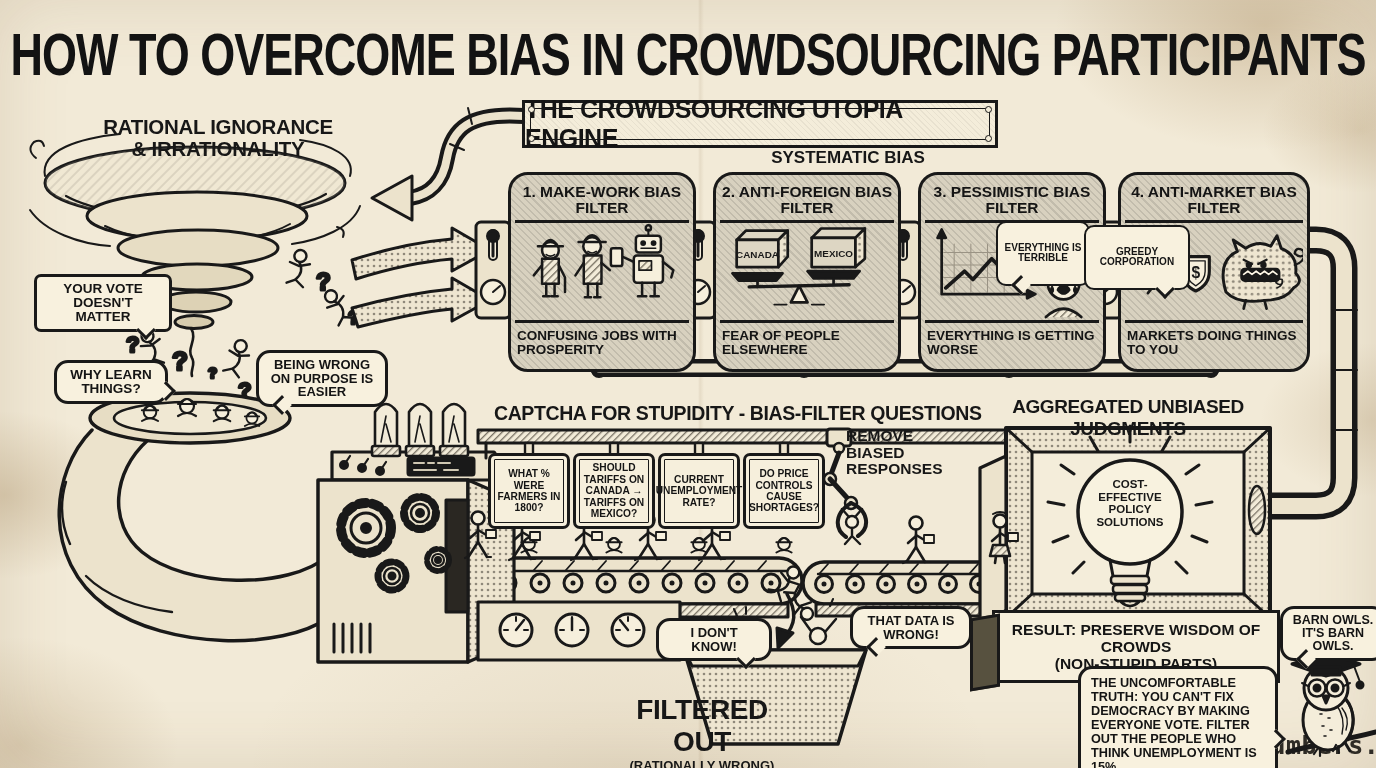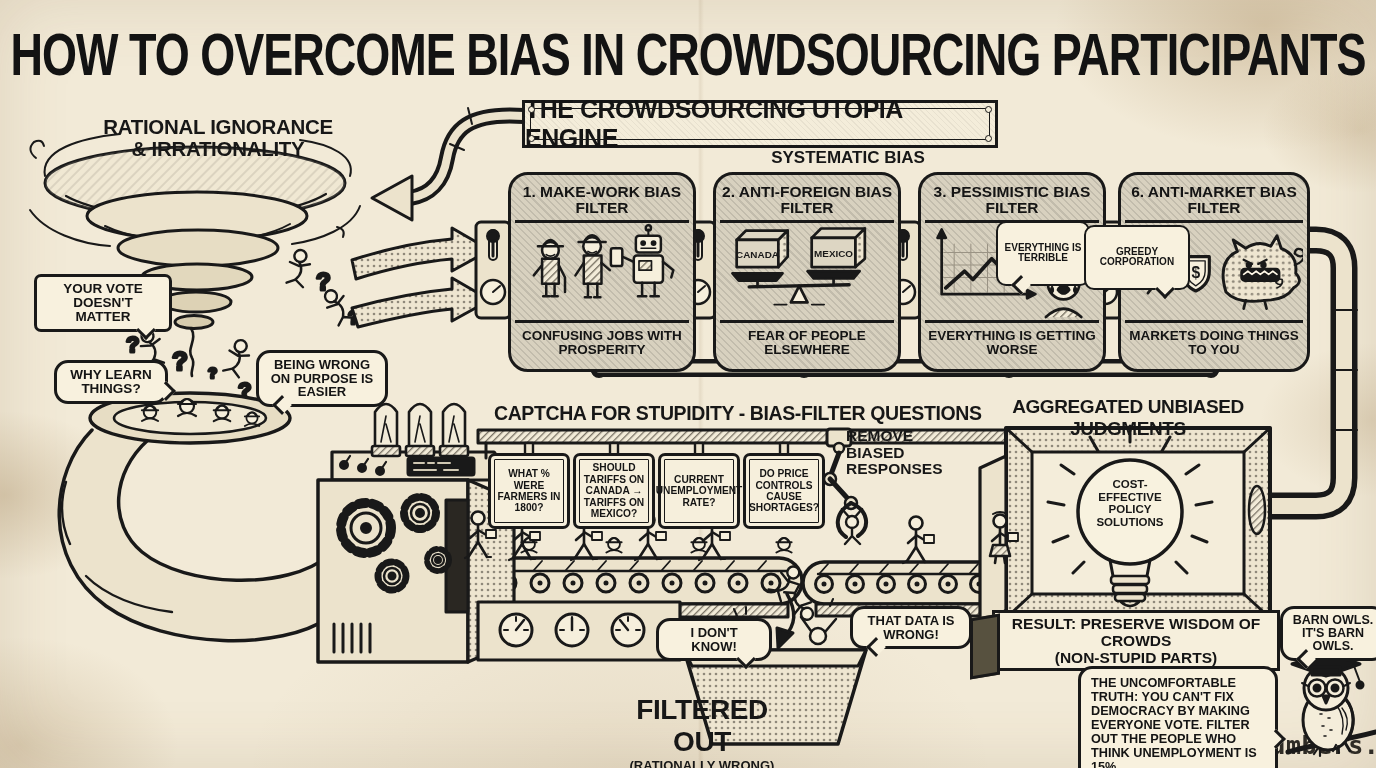--- a/index.html
+++ b/index.html
@@ -29,21 +29,21 @@
   .sysbias{left:762px;top:148px;width:172px;text-align:center;font-size:17px;}
   .filter{position:absolute;top:178px;width:174px;height:182px;background:#f97316;border:3.5px solid #191919;
     border-radius:13px;display:flex;flex-direction:column;z-index:3;}
   .filter::before{content:"";position:absolute;inset:-9px -7px;background:#d8d1bf;border:3px solid #191919;
     border-radius:20px;z-index:-1;background-image:repeating-linear-gradient(45deg, rgba(0,0,0,.10) 0 1.5px, transparent 1.5px 5px);}
   .fx1{left:512px}.fx2{left:717px}.fx3{left:922px}.fx4{left:1122px;width:178px}
   .f-title{font-weight:800;font-size:15.5px;text-align:center;padding:3px 2px;border-bottom:3px solid #191919;
     line-height:1.05;min-height:30px;display:flex;align-items:center;justify-content:center;color:#141414;}
   .f-art{flex:1;position:relative;}
   .f-art svg{position:absolute;inset:0;width:100%;height:100%;}
-  .f-cap{font-weight:800;font-size:13.5px;text-align:center;border-top:3px solid #191919;padding:3px 2px;
+  .f-cap{font-weight:800;font-size:13.5px;border-top:3px solid #191919;padding:3px 2px;
     line-height:1.05;min-height:34px;display:flex;align-items:center;justify-content:center;color:#141414;}
   .sign{position:absolute;top:453px;width:82px;height:76px;background:#f6efdc;border:3px solid #191919;border-radius:7px;
     outline:1.5px solid #191919;outline-offset:-7px;font-weight:800;font-size:10.2px;display:flex;align-items:center;
     justify-content:center;text-align:center;line-height:1.12;padding:6px 5px;z-index:3;box-sizing:border-box;color:#141414;}
   .q1{left:488px}.q2{left:573px}.q3{left:658px}.q4{left:743px}
   .bubble{position:absolute;background:#f8f1de;border:3px solid #191919;border-radius:14px;padding:5px 7px;
     font-weight:800;text-align:center;font-size:13px;line-height:1.04;z-index:4;color:#141414;}
   .bubble::after{content:"";position:absolute;width:11px;height:11px;background:#f8f1de;transform:rotate(45deg);}
   .tail-br::after{bottom:-8px;right:16px;border-right:3px solid #191919;border-bottom:3px solid #191919;}
   .tail-bl::after{bottom:-8px;left:16px;border-left:3px solid #191919;border-bottom:3px solid #191919;}
@@ -56,21 +56,21 @@
   .b-greedy{left:1084px;top:225px;width:94px;}
   .b-know{left:656px;top:618px;width:96px;}
   .b-data{left:850px;top:606px;width:102px;}
   .b-barn{left:1280px;top:606px;width:86px;font-size:12.5px;}
   .b-truth{left:1078px;top:666px;width:200px;text-align:left;font-size:12.7px;line-height:1.1;padding:8px 10px;box-sizing:border-box;}
   .cap-header{left:494px;top:402px;font-size:19.5px;letter-spacing:-.4px;}
   .remove{left:846px;top:428px;width:130px;font-size:15.5px;line-height:1.08;}
   .agg-header{left:980px;top:396px;width:296px;text-align:center;font-size:19px;letter-spacing:-.4px;}
   .bulb-text{left:1081px;top:478px;width:98px;text-align:center;font-size:11.5px;line-height:1.1;}
   .result{position:absolute;left:992px;top:610px;width:278px;background:#f6efdc;border:3.5px solid #191919;
-    font-weight:800;font-size:15.5px;text-align:center;line-height:1.1;padding:2px 2px;z-index:3;color:#141414;}
+    font-weight:800;font-size:15.5px;text-align:center;line-height:1.1;padding:8px 2px;z-index:3;color:#141414;}
   .result::before{content:"";position:absolute;left:-25px;top:3px;width:24px;height:100%;background:#57513f;
     border:3px solid #191919;transform:skewY(-9deg);z-index:-1;}
   .filtered{left:622px;top:694px;width:160px;text-align:center;}
   .filtered .big{font-size:28px;letter-spacing:-.4px;}
   .filtered .sub{font-size:13px;}
   .watermark{position:absolute;left:1146px;top:731px;font-family:"DejaVu Sans Mono",monospace;font-weight:bold;
     font-size:25px;color:#2f2c26;letter-spacing:.5px;z-index:1;}
   .svgtxt{font-family:"Liberation Sans",sans-serif;font-weight:800;fill:#191919;}
   .qm{font-family:"Liberation Sans",sans-serif;font-weight:800;fill:#1d1d1d;}
 </style>
@@ -516,21 +516,21 @@
           <path d="M122,60 q-3,4 0,7 q3,-2 0,-7 M144,60 q3,4 0,7 q-3,-2 0,-7" fill="#191919" stroke-width="1"></path>
           <path d="M127,64 q6,8 12,0 q-1,-4 -6,-4 q-5,0 -6,4 Z" fill="#191919" stroke-width="1.4"></path>
           <path d="M116,90 q17,-16 34,0" fill="url(#hx2)"></path>
         </g>
       </svg>
     </div>
     <div class="f-cap">EVERYTHING IS GETTING WORSE</div>
   </div>
 
   <div class="filter fx4">
-    <div class="f-title">6. ANTI-MARKET BIAS FILTER</div>
+    <div class="f-title">4. ANTI-MARKET BIAS FILTER</div>
     <div class="f-art">
       <svg viewBox="0 0 171 93">
         <g fill="none" stroke="#191919" stroke-width="2.6" stroke-linecap="round" stroke-linejoin="round">
           <circle cx="27" cy="32" r="7" fill="#f6efdc"></circle>
           <path d="M23,30 l6,1" stroke-width="1.6"></path>
           <path d="M27,39 L33,53"></path>
           <path d="M29,43 L46,39 M29,46 L45,48"></path>
           <path d="M33,53 L22,67 M33,53 L42,67"></path>
           <path d="M48,43 l4,-3 -2,5 4,-2" stroke-width="1.6"></path>
           <path d="M55,32 h26 v14 q0,13 -13,19 q-13,-6 -13,-19 Z" fill="#f6efdc" stroke-width="3"></path>

